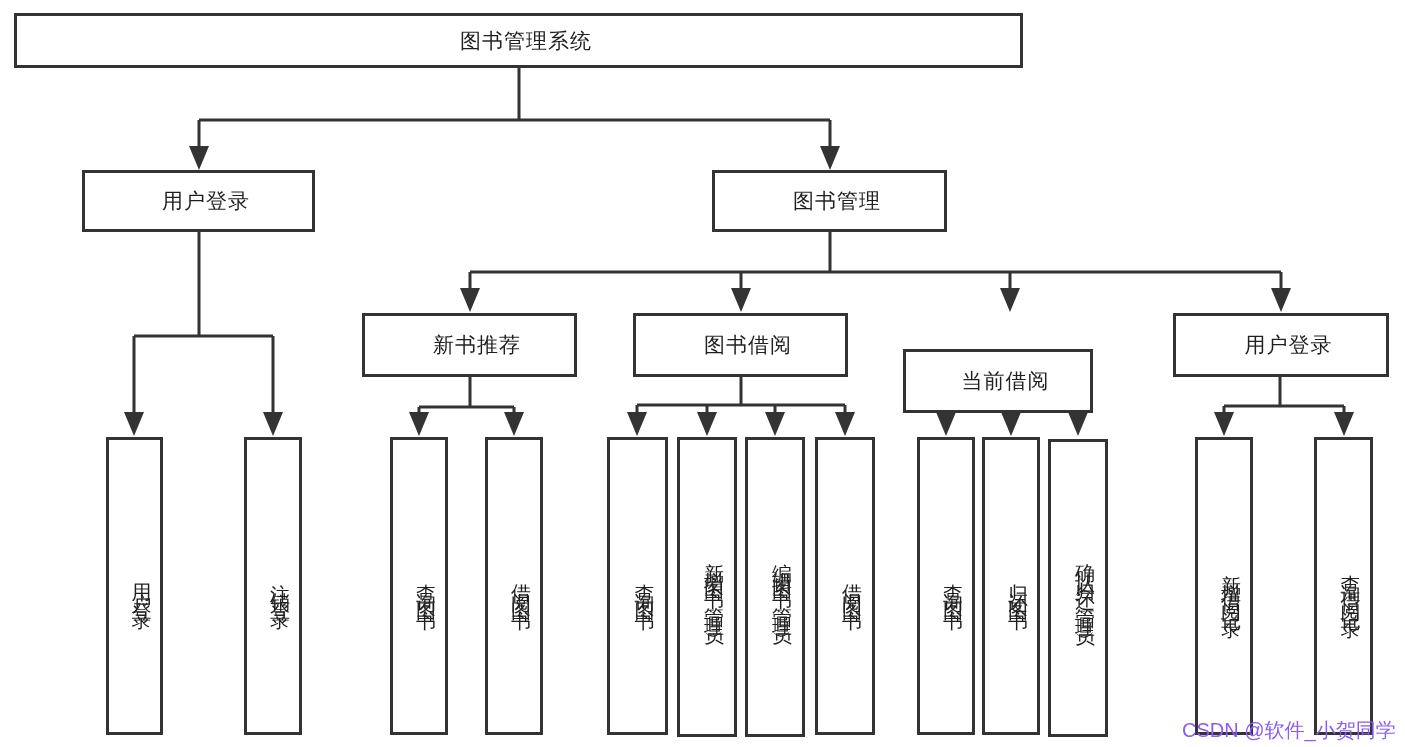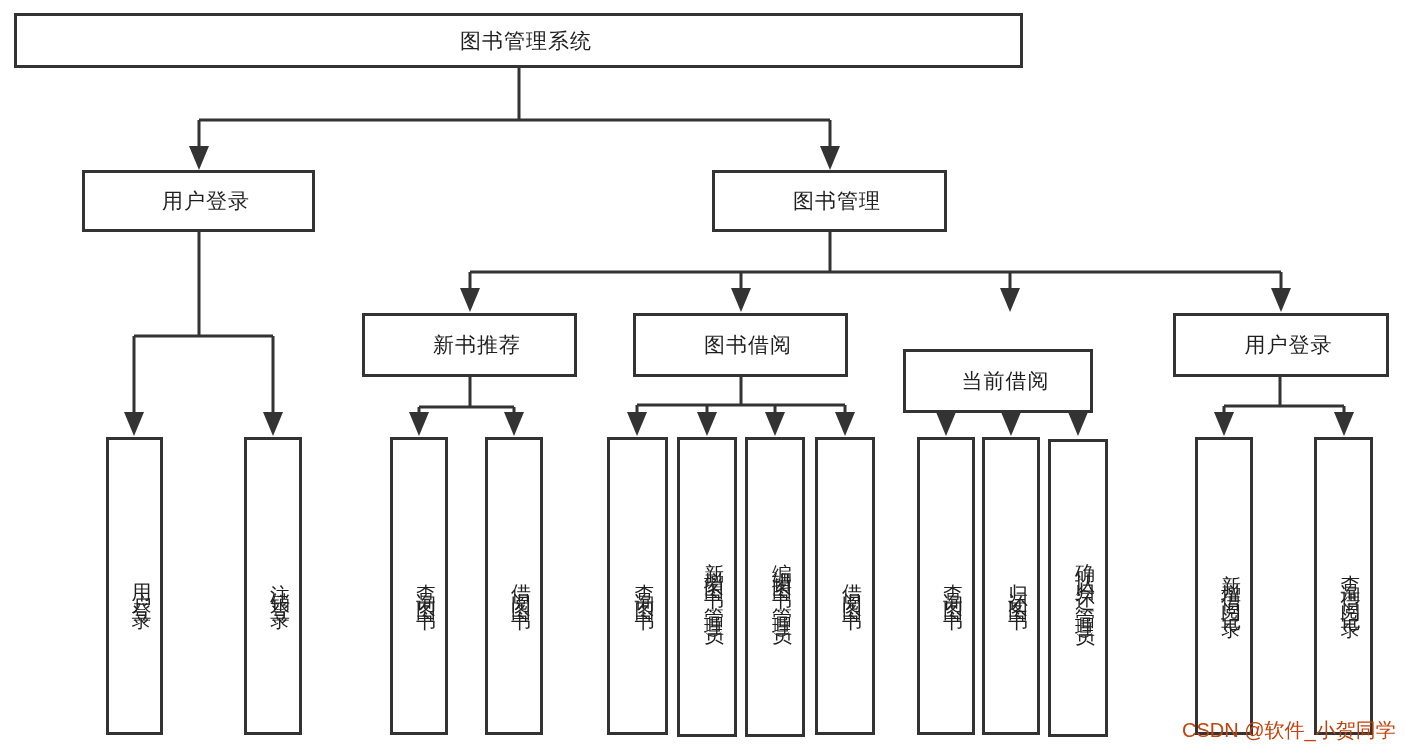--- a/index.html
+++ b/index.html
@@ -45,21 +45,21 @@
     font-size: 20px;
     letter-spacing: 9px;
     line-height: 1.1;
     white-space: nowrap;
   }
   #watermark {
     position: absolute;
     left: 1182px;
     top: 717px;
     z-index: 3;
-    color: #c2410c;
+    color: #8b5cf6;
     font-size: 20px;
     white-space: nowrap;
   }
 </style>
 </head>
 <body>
 
 <div id="canvas">
 
   <svg id="wires" viewBox="0 0 1405 747" xmlns="http://www.w3.org/2000/svg">

